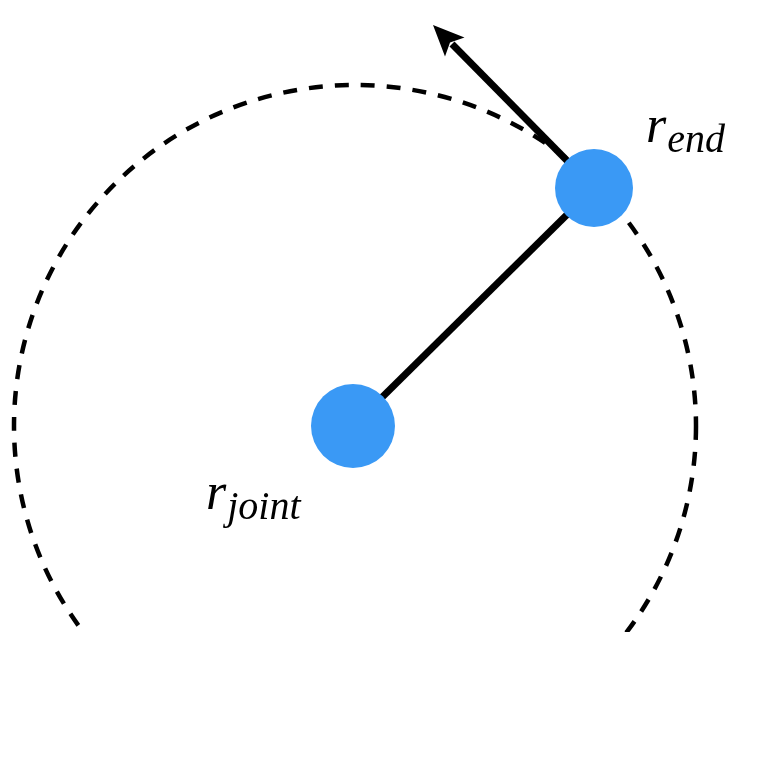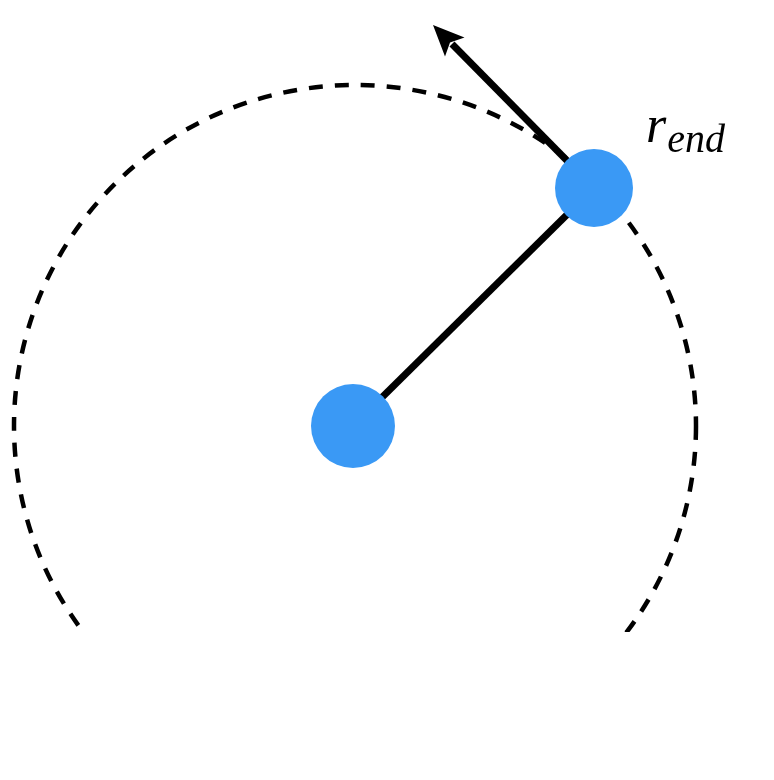--- a/index.html
+++ b/index.html
@@ -59,14 +59,17 @@
 
     <circle cx="353" cy="426" r="42" stroke="none" fill="#3A99F5"></circle>
 
     <circle cx="594" cy="188" r="39" stroke="none" fill="#3A99F5"></circle>
   </svg>
 
   <div class="math-label" style="left: 646px; top: 99px;">
     <span class="var">r</span><span class="sub">end</span>
   </div>
 
+  <div class="math-label" style="left: 206px; top: 466px;">
+    <span class="var">r</span><span class="sub">joint</span>
+  </div>
 
 </div>
 
 </body></html>

